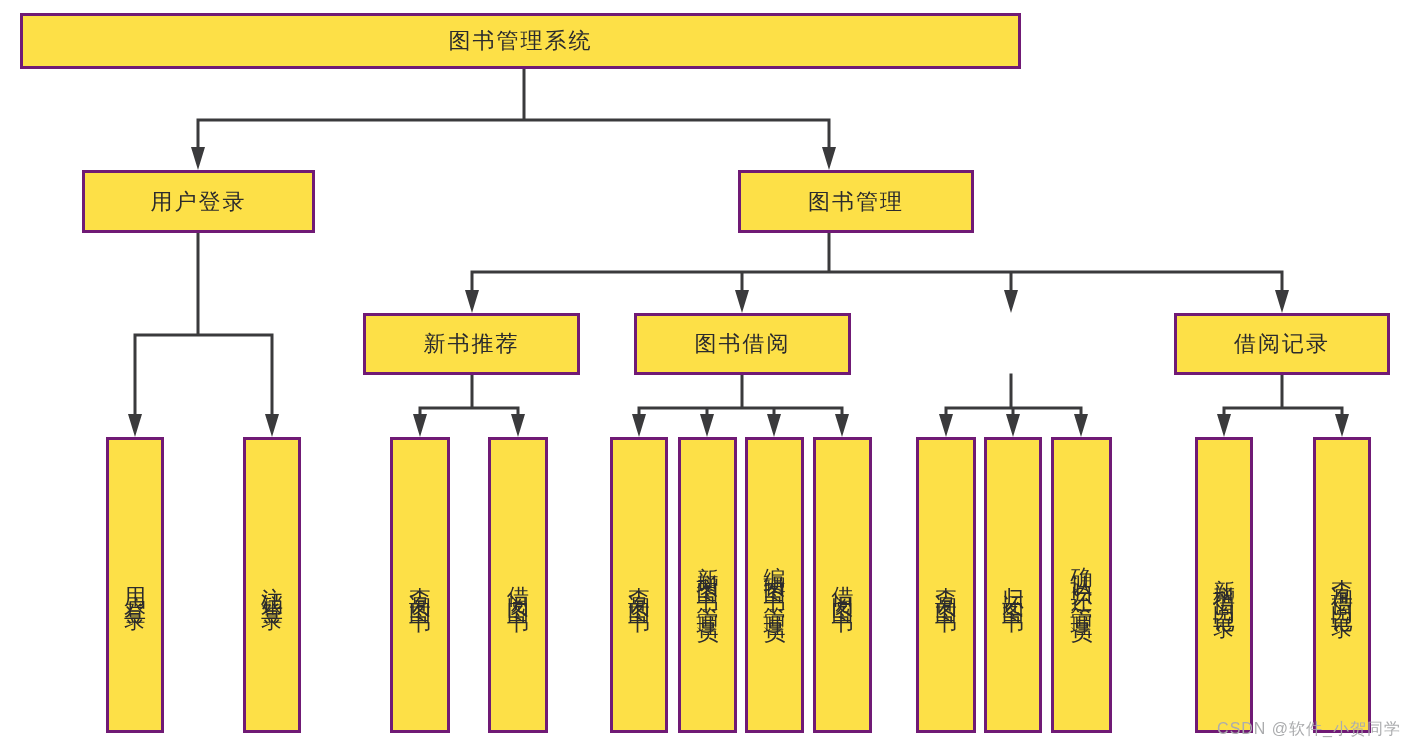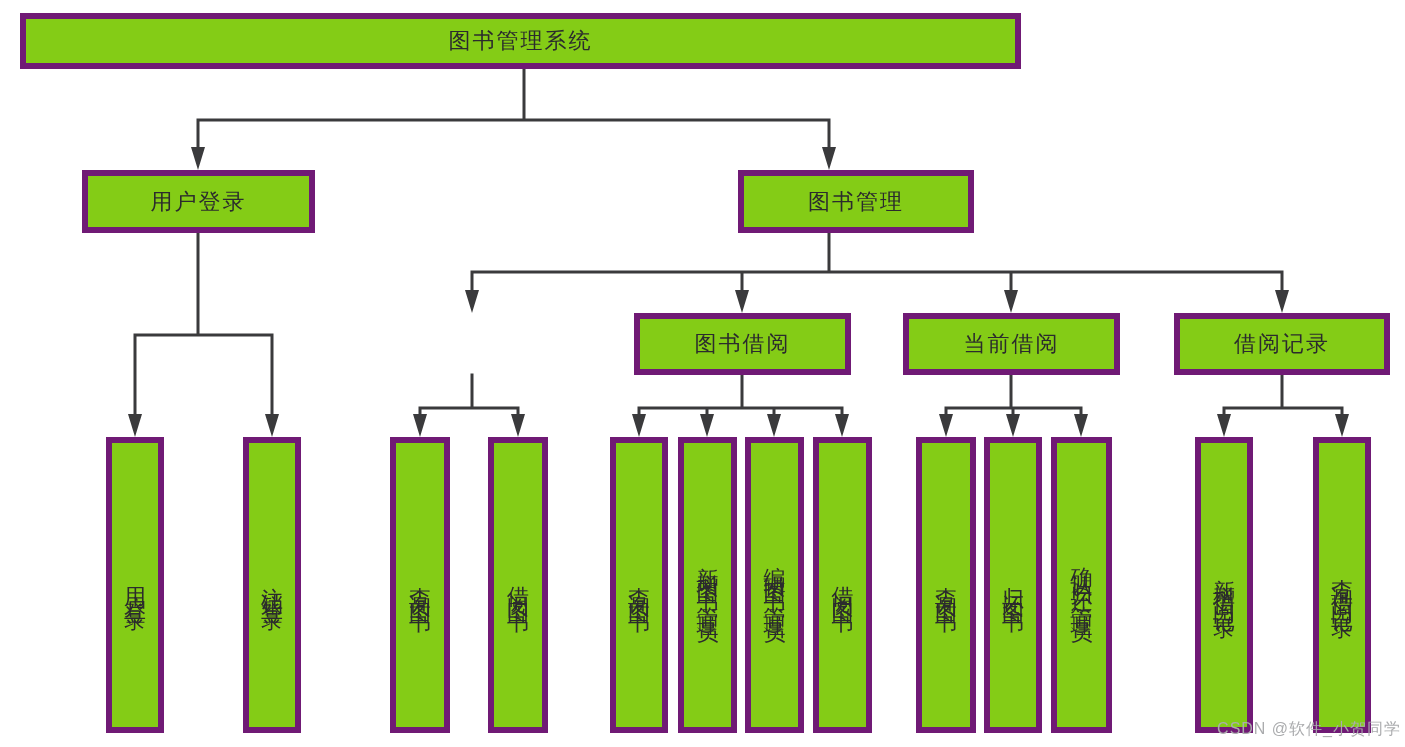--- a/index.html
+++ b/index.html
@@ -12,22 +12,22 @@
     overflow: hidden;
   }
   #connectors {
     position: absolute;
     left: 0; top: 0;
     width: 1405px; height: 747px;
   }
   .node {
     position: absolute;
     box-sizing: border-box;
-    background: #84cc16;
-    border: 6px solid #701a75;
+    background: #fde047;
+    border: 3px solid #701a75;
     display: flex;
     align-items: center;
     justify-content: center;
     color: #2b2b2d;
     font-size: 22px;
     letter-spacing: 2px;
     line-height: 1;
   }
   .node.v span {
     writing-mode: vertical-rl;
@@ -59,25 +59,25 @@
     <span>图书管理系统</span>
   </div>
 
   <div class="node h" style="left:82px; top:170px; width:233px; height:63px;">
     <span>用户登录</span>
   </div>
   <div class="node h" style="left:738px; top:170px; width:236px; height:63px;">
     <span>图书管理</span>
   </div>
 
+  <div class="node h" style="left:363px; top:313px; width:217px; height:62px;">
+    <span>新书推荐</span>
+  </div>
   <div class="node h" style="left:634px; top:313px; width:217px; height:62px;">
     <span>图书借阅</span>
-  </div>
-  <div class="node h" style="left:903px; top:313px; width:217px; height:62px;">
-    <span>当前借阅</span>
   </div>
   <div class="node h" style="left:1174px; top:313px; width:216px; height:62px;">
     <span>借阅记录</span>
   </div>
 
   <div class="node v" style="left:106px; top:437px; width:58px; height:296px;">
     <span>用户登录</span>
   </div>
   <div class="node v" style="left:243px; top:437px; width:58px; height:296px;">
     <span>注销登录</span>

